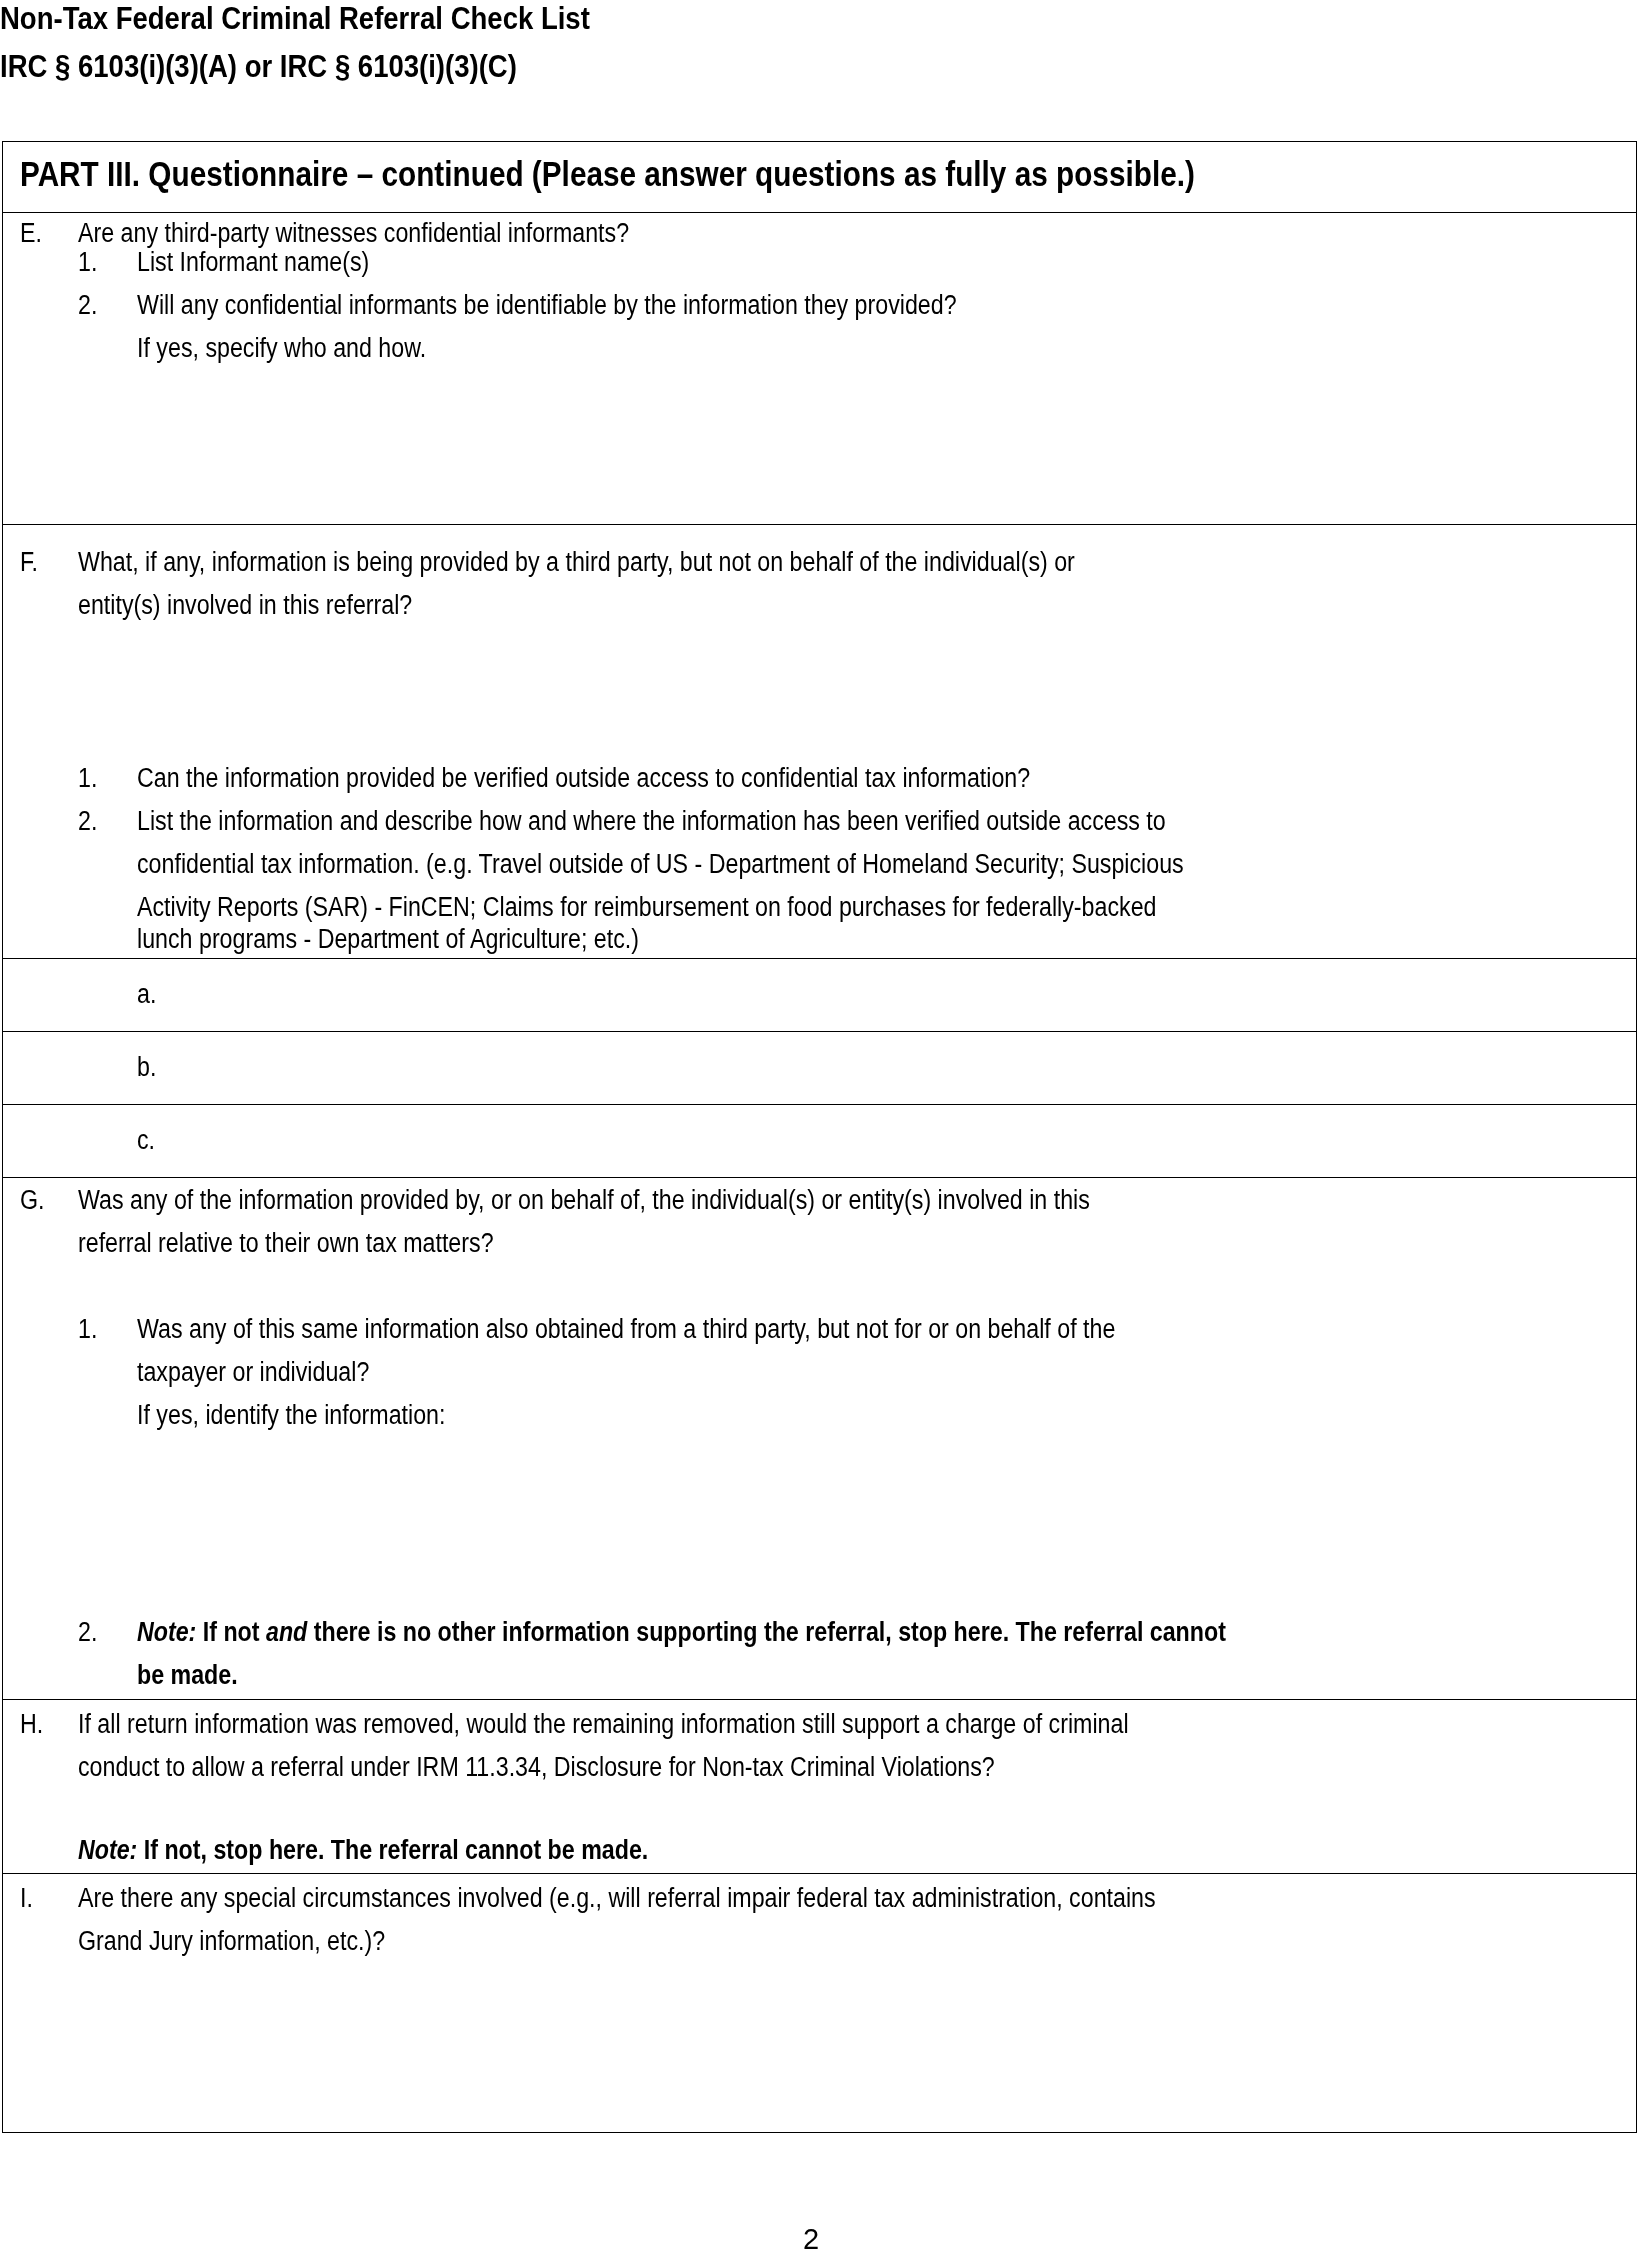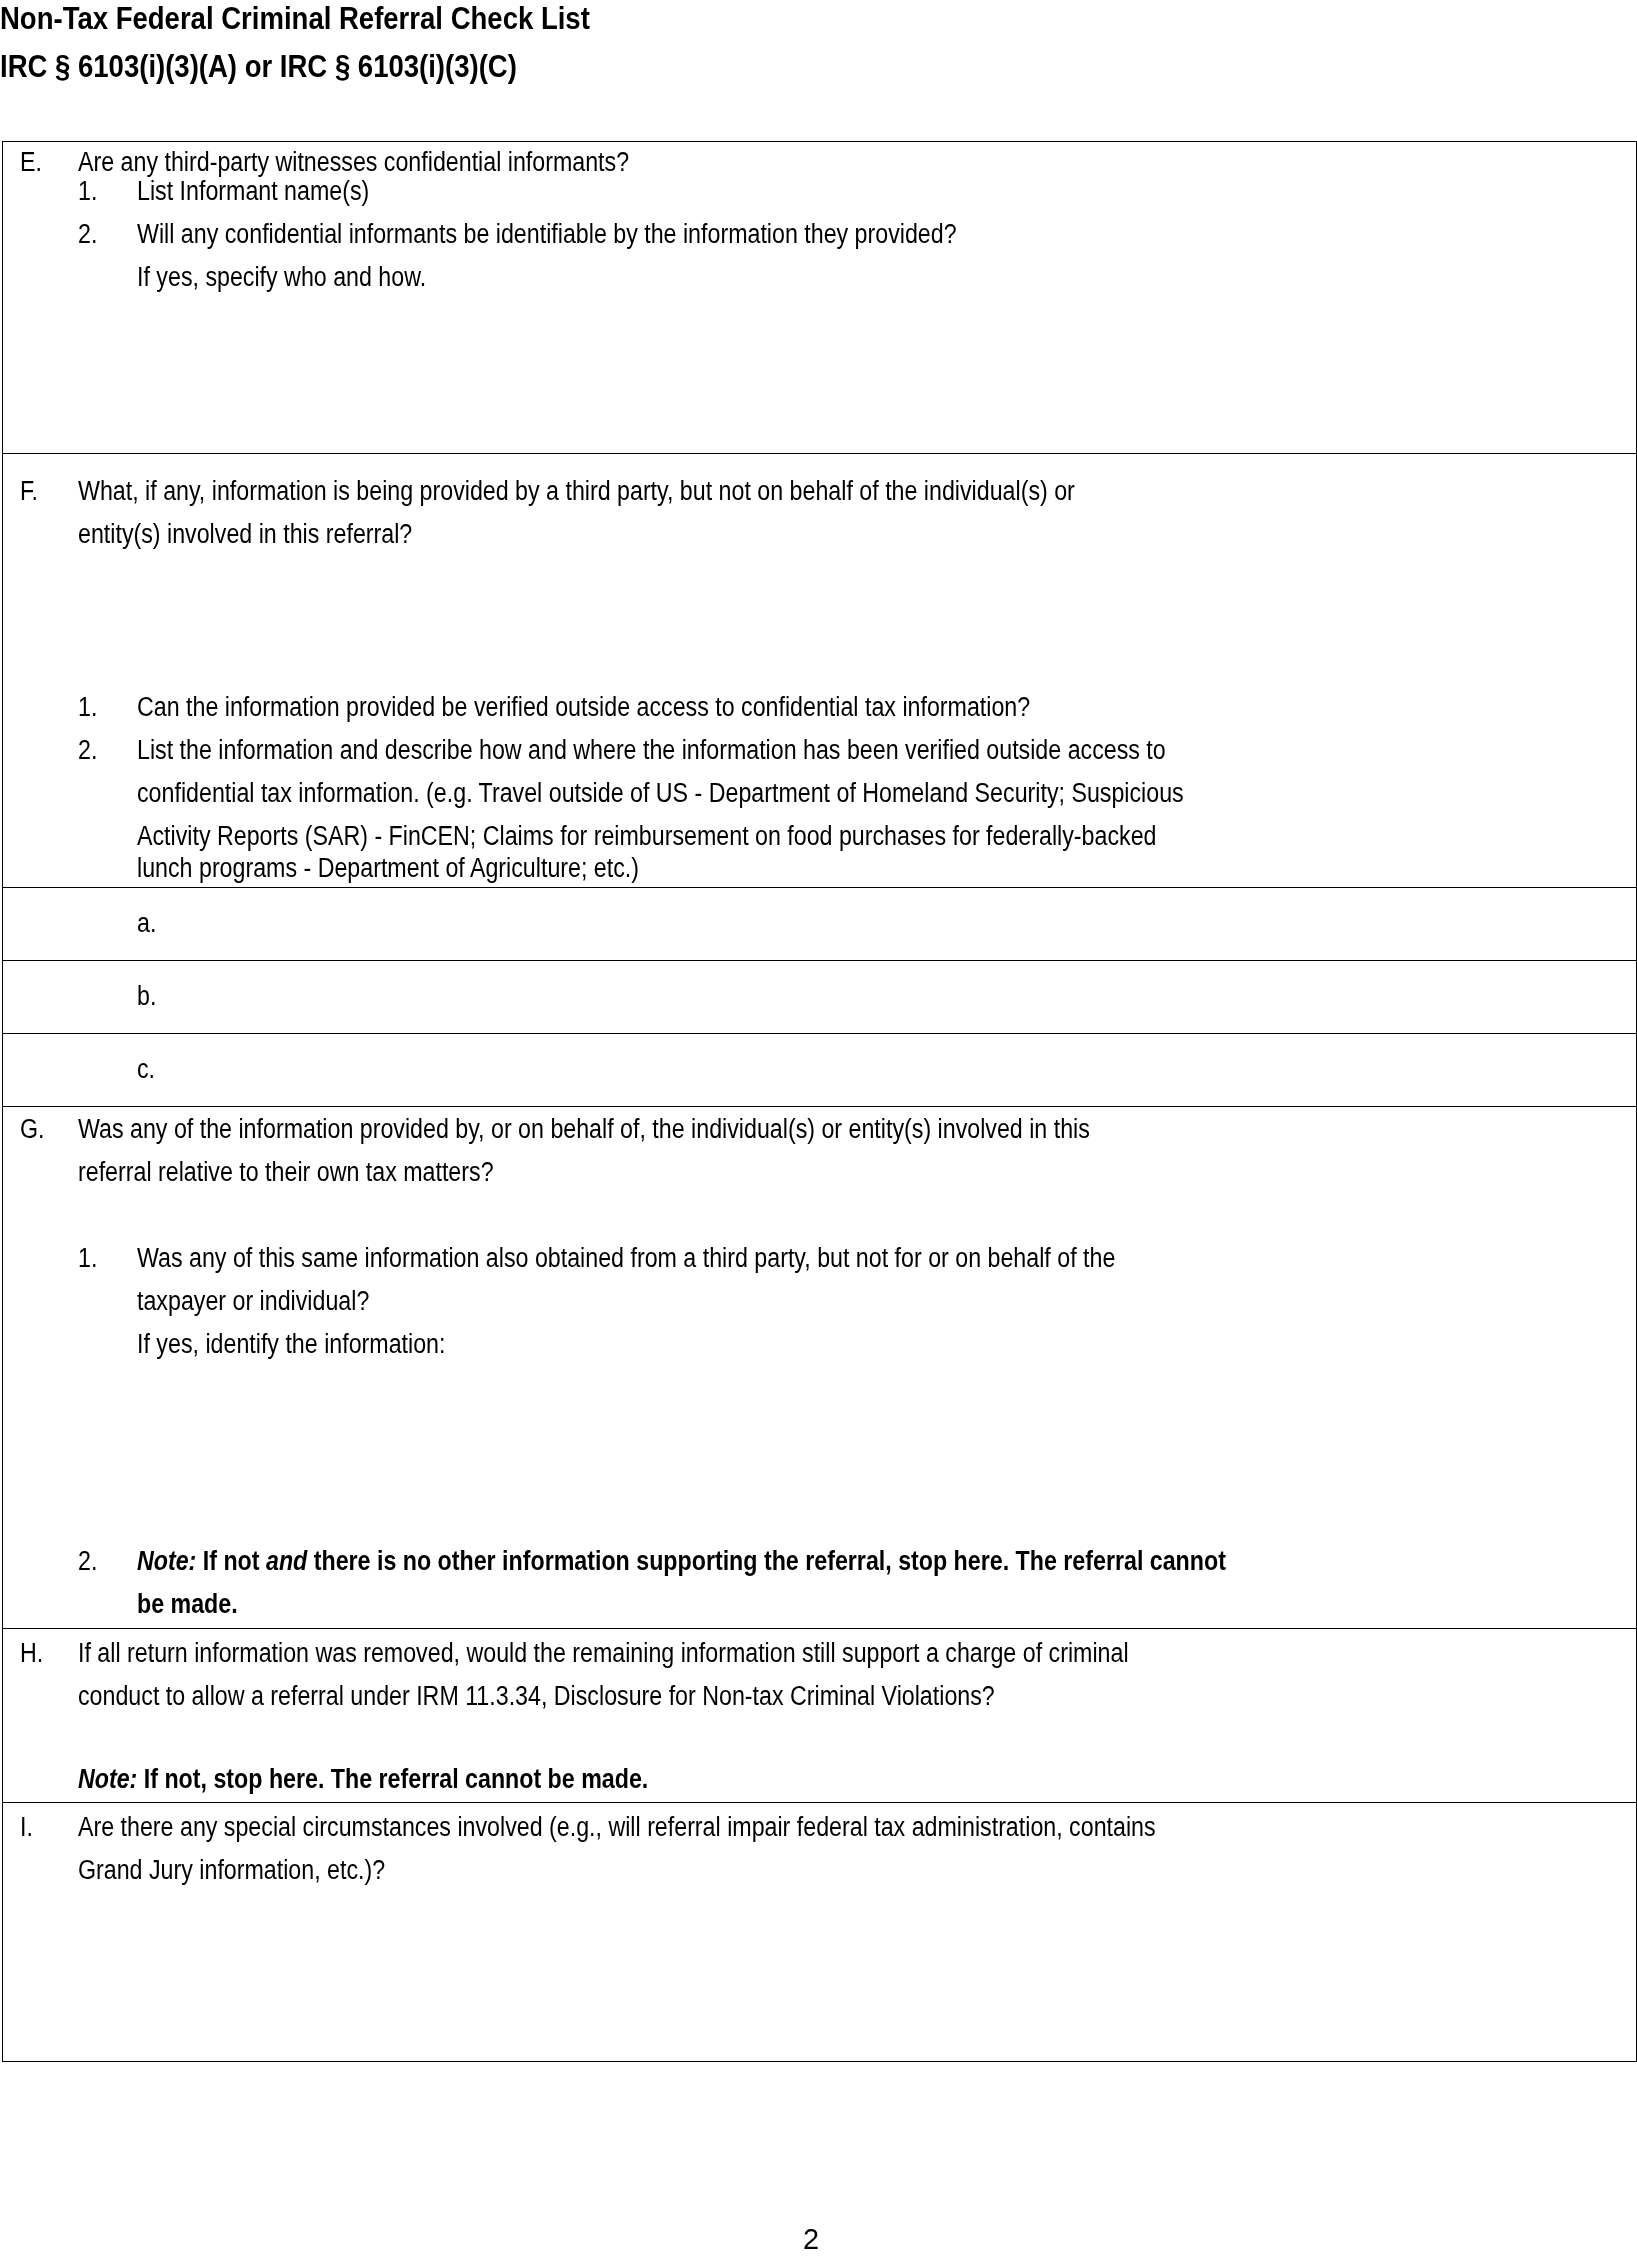--- a/index.html
+++ b/index.html
@@ -36,20 +36,23 @@
   .bi { font-weight: bold; font-style: italic; }
   .pagenum { position: absolute; left: 803px; top: 2223px; font-size: 29px; }
 </style>
 </head>
 <body>
 
 <div id="t1" class="title">Non-Tax Federal Criminal Referral Check List</div>
 <div id="t2" class="title">IRC § 6103(i)(3)(A) or IRC § 6103(i)(3)(C)</div>
 
 <div class="table">
+  <div class="row hdr">
+    <div class="htxt">PART III. Questionnaire – continued (Please answer questions as fully as possible.)</div>
+  </div>
 
   <div class="row" style="height:312px">
     <div class="ln letter" style="top:3.8px">E.</div>
     <div class="ln q" style="top:3.8px">Are any third-party witnesses confidential informants?</div>
     <div class="ln num" style="top:32.5px">1.</div>
     <div class="ln sub" style="top:32.5px">List Informant name(s)</div>
     <div class="ln num" style="top:76px">2.</div>
     <div class="ln sub" style="top:76px">Will any confidential informants be identifiable by the information they provided?</div>
     <div class="ln sub" style="top:119px">If yes, specify who and how.</div>
   </div>

